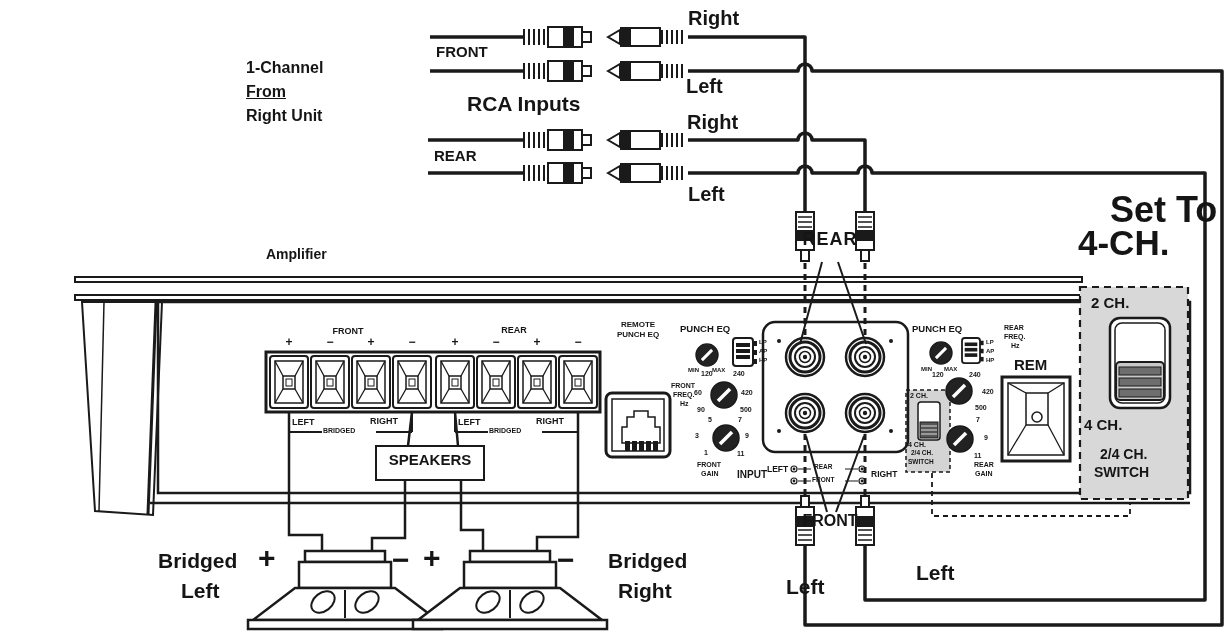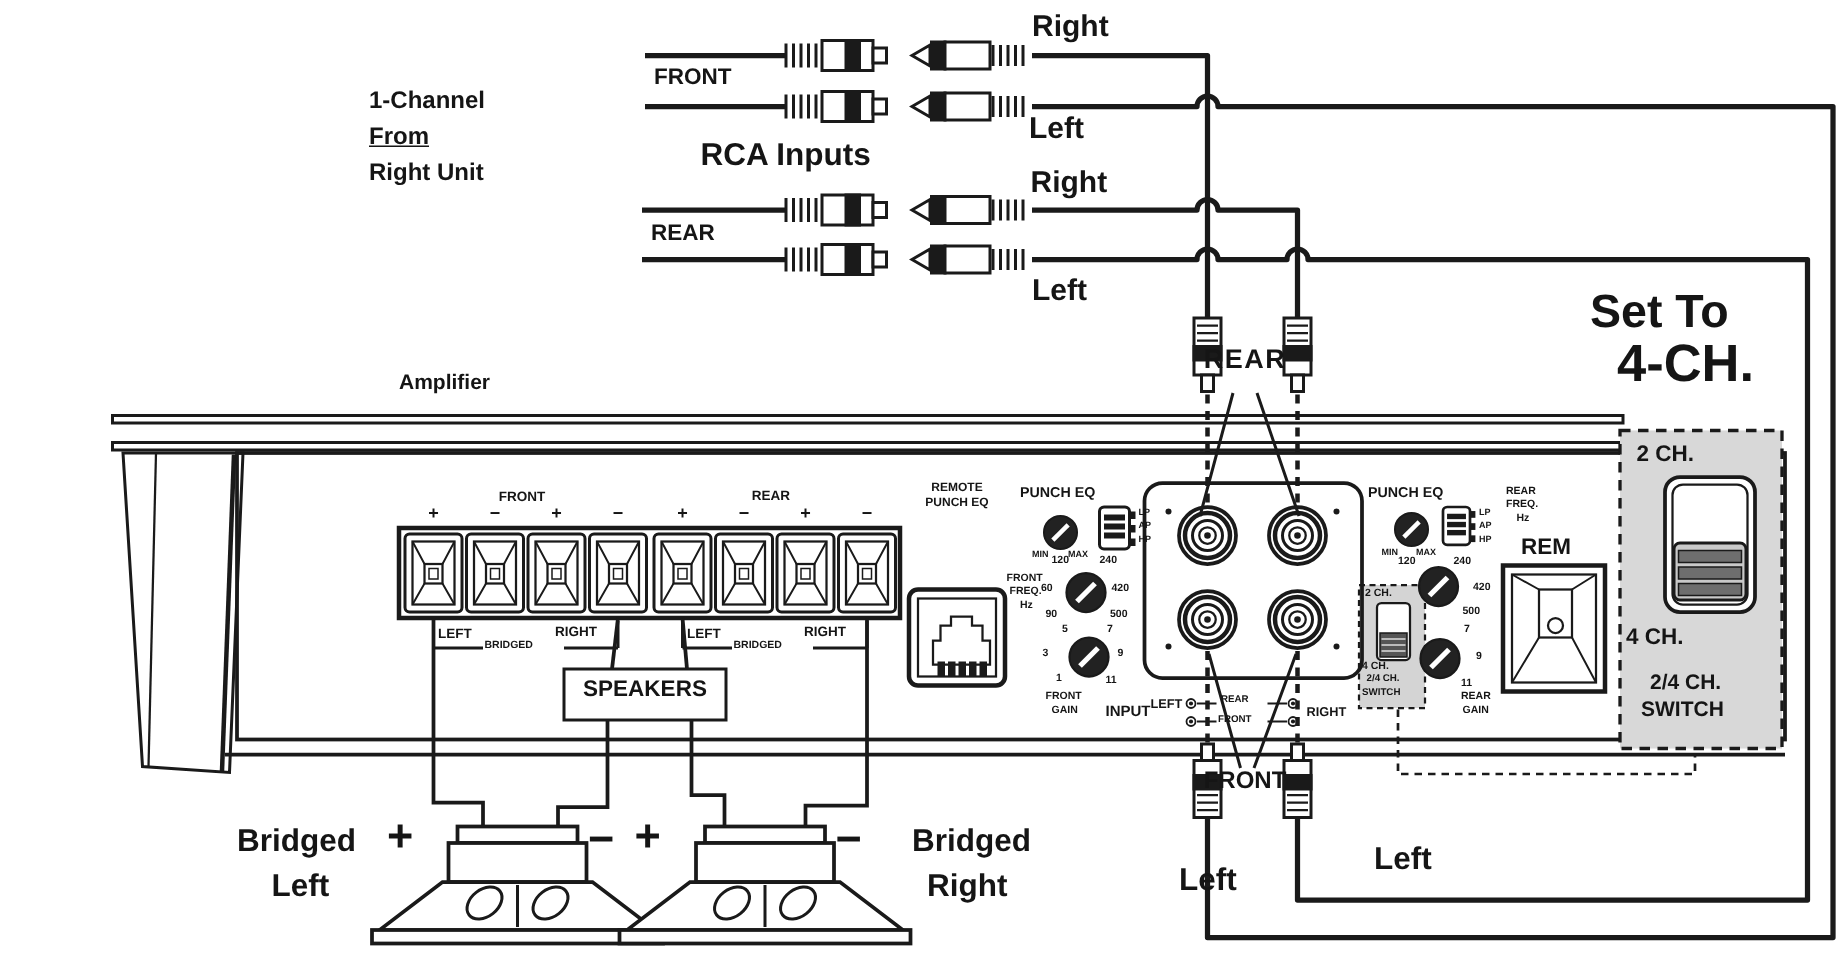--- a/index.html
+++ b/index.html
@@ -354,21 +354,21 @@
 <div class="lbl" style="left:910px;top:392px;font-size:7px;">2 CH.</div>
 <div class="lbl" style="left:908px;top:441px;font-size:7px;">4 CH.</div>
 <div class="lbl" style="left:911px;top:450px;font-size:6.5px;">2/4 CH.</div>
 <div class="lbl" style="left:908px;top:459px;font-size:6.5px;">SWITCH</div>
 
 <div class="lbl" style="left:1014px;top:357px;font-size:15px;">REM</div>
 
 <div class="lbl c" style="left:802px;top:230px;font-size:18px;width:56px;letter-spacing:1px;">REAR</div>
 <div class="lbl c" style="left:799px;top:513px;font-size:16px;width:62px;">FRONT</div>
 
-<div class="lbl" style="left:1060px;top:192px;font-size:31px;">Set To</div>
+<div class="lbl" style="left:1110px;top:192px;font-size:36px;">Set To</div>
 <div class="lbl" style="left:1078px;top:225px;font-size:35px;">4-CH.</div>
 <div class="lbl" style="left:1091px;top:295px;font-size:15px;">2 CH.</div>
 <div class="lbl" style="left:1084px;top:417px;font-size:15px;">4 CH.</div>
 <div class="lbl" style="left:1100px;top:447px;font-size:14px;">2/4 CH.</div>
 <div class="lbl" style="left:1094px;top:465px;font-size:14px;">SWITCH</div>
 
 <div class="lbl" style="left:786px;top:576px;font-size:21px;">Left</div>
 <div class="lbl" style="left:916px;top:562px;font-size:21px;">Left</div>
 
 <div class="lbl" style="left:258px;top:543px;font-size:30px;">+</div>

